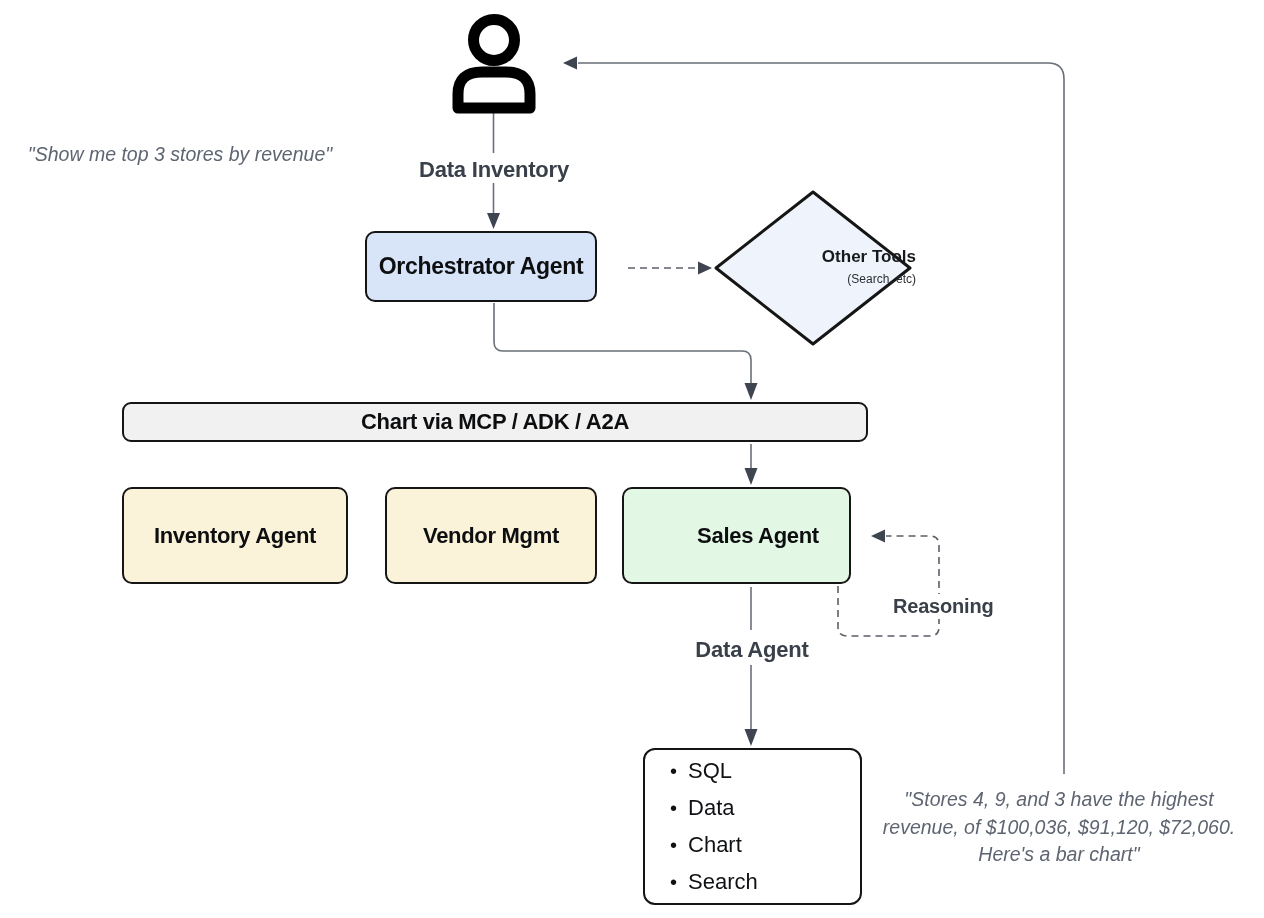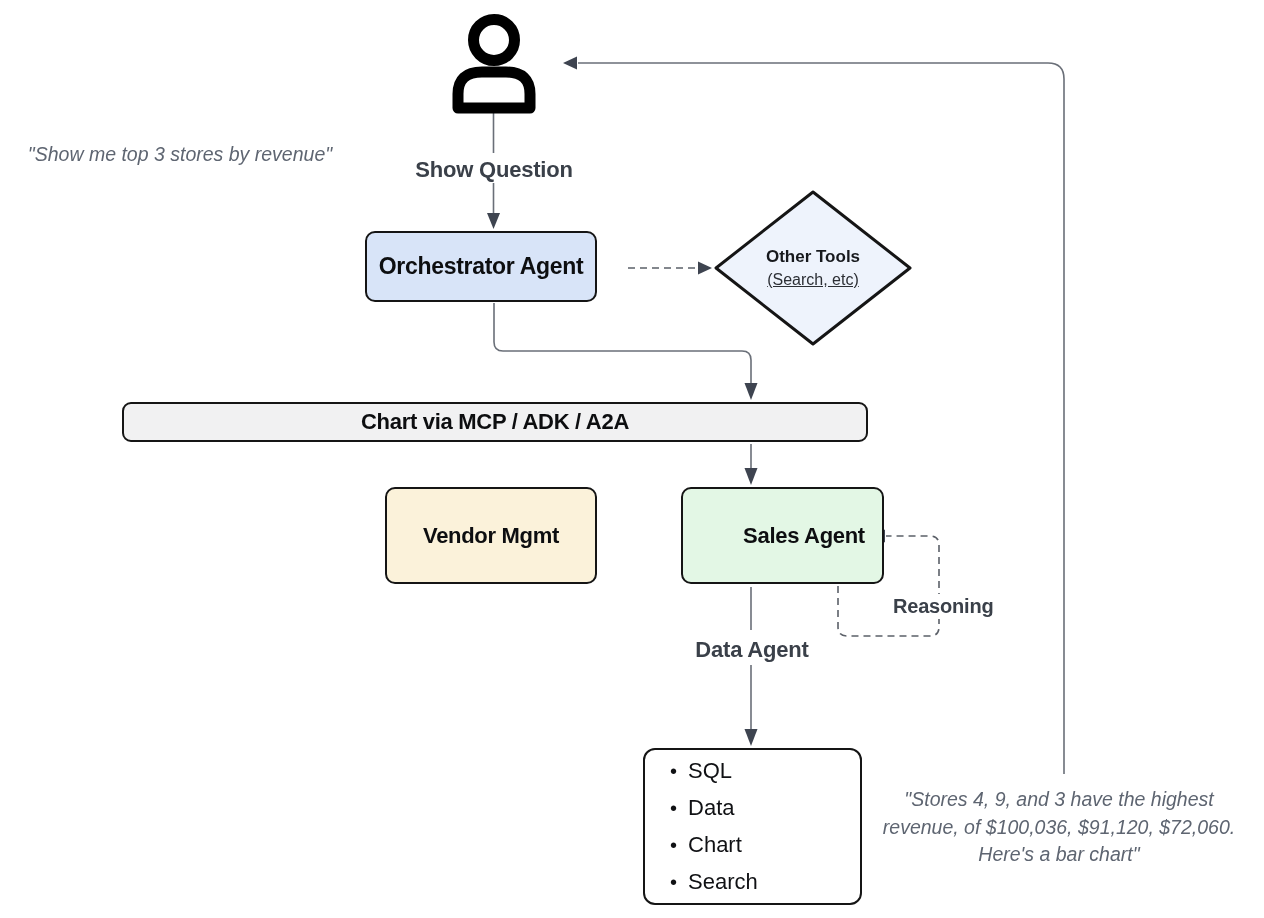--- a/index.html
+++ b/index.html
@@ -17,31 +17,31 @@
   .node{
     position:absolute;display:flex;align-items:center;justify-content:center;
     border:2.5px solid var(--border-color);box-sizing:border-box;
     font-weight:bold;color:#0d0e10;text-align:center;letter-spacing:-0.3px;
   }
   .orchestrator{left:365px;top:231px;width:232px;height:71px;background:var(--orchestrator-fill);border-radius:10px;font-size:23px;}
   .bar{left:122px;top:402px;width:746px;height:40px;background:var(--bar-fill);border-radius:9px;font-size:22px;}
   .agentbox{top:487px;width:226px;height:97px;background:var(--agent-fill);border-radius:10px;font-size:22px;}
   .inventory{left:122px;}
   .vendor{left:385px;width:212px;}
-  .sales{left:681px;width:203px;background:var(--sales-fill);padding-left:43px;}
+  .sales{left:622px;width:229px;background:var(--sales-fill);padding-left:43px;}
 
   .diamond-wrap{position:absolute;left:710px;top:188px;width:206px;height:160px;}
   .diamond-wrap svg{position:absolute;left:0;top:0;width:206px;height:160px;}
   .diamond-text{
     position:absolute;left:0;top:0;width:206px;height:160px;
-    display:flex;flex-direction:column;align-items:center;justify-content:center;
+    display:flex;flex-direction:column;align-items:flex-end;justify-content:center;
     color:#17191d;line-height:23px;
   }
   .diamond-title{font-weight:bold;font-size:17px;}
-  .diamond-sub{font-size:16px;color:#2b2e34;text-decoration:underline;}
+  .diamond-sub{font-size:12px;color:#2b2e34;}
 
   .flowlabel{
     position:absolute;font-weight:bold;color:var(--label-color);
     text-align:center;letter-spacing:-0.2px;
   }
   .dq{left:404px;top:157px;width:180px;font-size:22px;}
   .da{left:662px;top:637px;width:180px;font-size:22px;}
   .reasoning{left:893px;top:594px;width:100px;font-size:20px;background:#fff;padding:1px 0;}
 
   .quote{position:absolute;font-style:italic;color:var(--quote-color);}
@@ -96,38 +96,39 @@
   </svg>
 
   <svg class="person" viewBox="0 0 92 102">
     <circle cx="46" cy="28" r="20.5" fill="none" stroke="#000" stroke-width="11"></circle>
     <path d="M10,96 V82 Q10,60 34,60 H58 Q82,60 82,82 V96 Z" fill="none" stroke="#000" stroke-width="11" stroke-linejoin="round"></path>
   </svg>
 
   <div class="quote left">"Show me top 3 stores by revenue"</div>
   <div class="quote right">"Stores 4, 9, and 3 have the highest revenue, of $100,036, $91,120, $72,060. Here's a bar chart"</div>
 
-  <div class="flowlabel dq">Show Question</div>
+  <div class="flowlabel dq">Data Inventory</div>
   <div class="flowlabel da">Data Agent</div>
   <div class="flowlabel reasoning">Reasoning</div>
 
   <div class="node orchestrator">Orchestrator Agent</div>
 
   <div class="diamond-wrap">
     <svg viewBox="0 0 206 160">
       <path d="M103,4 L200,80 L103,156 L6,80 Z" fill="#eef3fc" stroke="#151515" stroke-width="3" stroke-linejoin="round"></path>
     </svg>
     <div class="diamond-text">
       <div class="diamond-title">Other Tools</div>
       <div class="diamond-sub">(Search, etc)</div>
     </div>
   </div>
 
   <div class="node bar">Chart via MCP / ADK / A2A</div>
 
+  <div class="node agentbox inventory">Inventory Agent</div>
   <div class="node agentbox vendor">Vendor Mgmt</div>
   <div class="node agentbox sales">Sales Agent</div>
 
   <div class="output">
     <div class="row">
         <span class="bullet">•</span>
         <span>SQL</span>
       </div>
     <div class="row">
         <span class="bullet">•</span>

